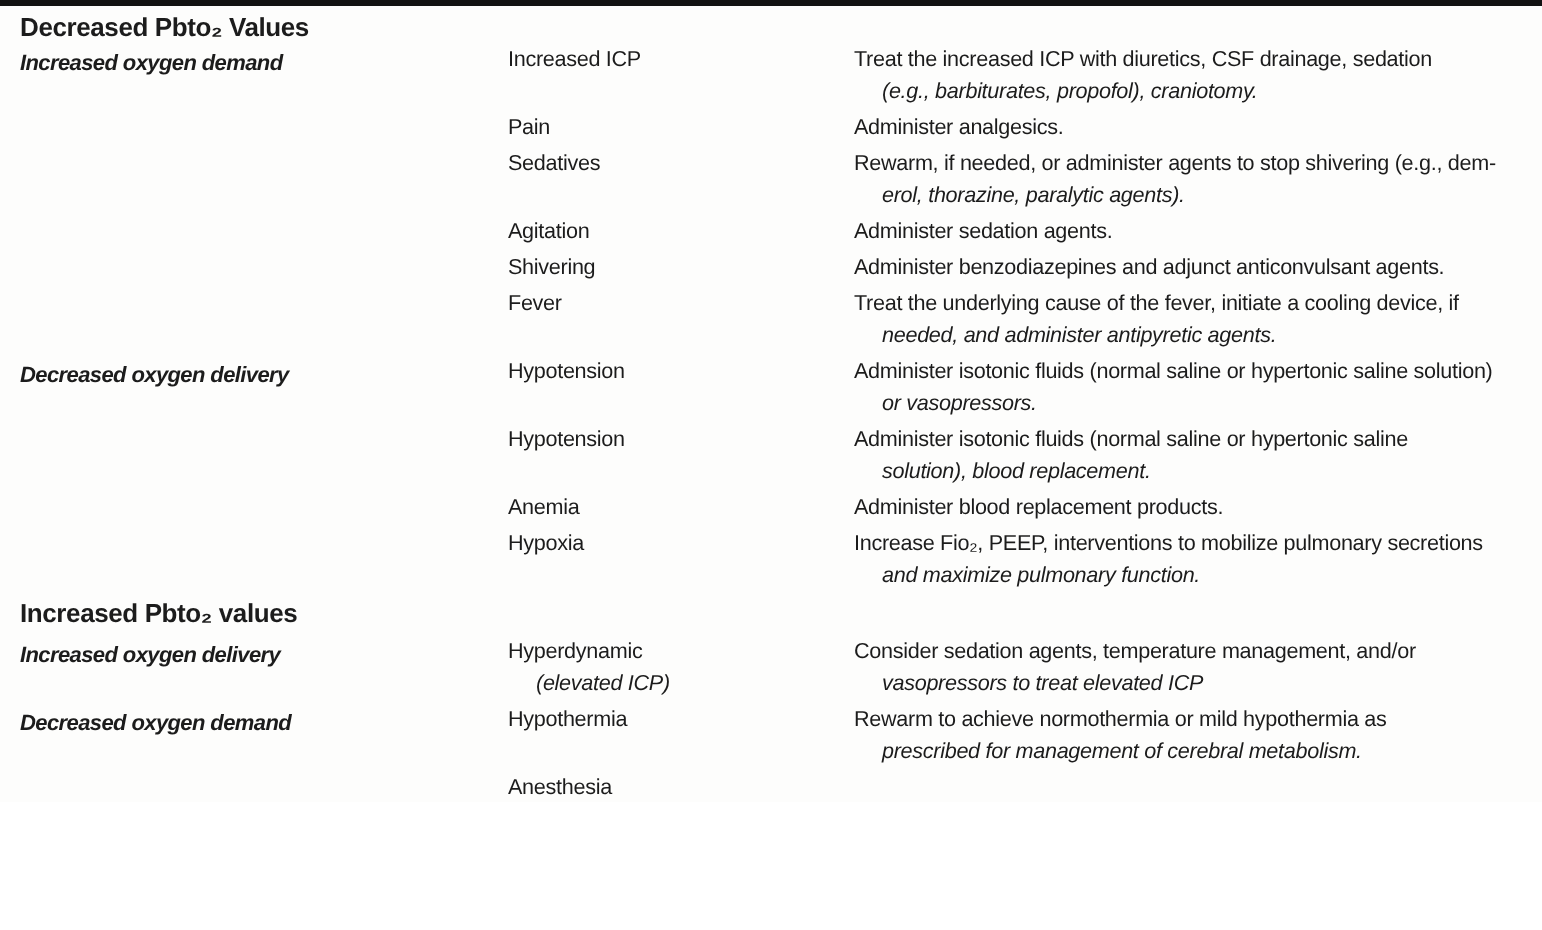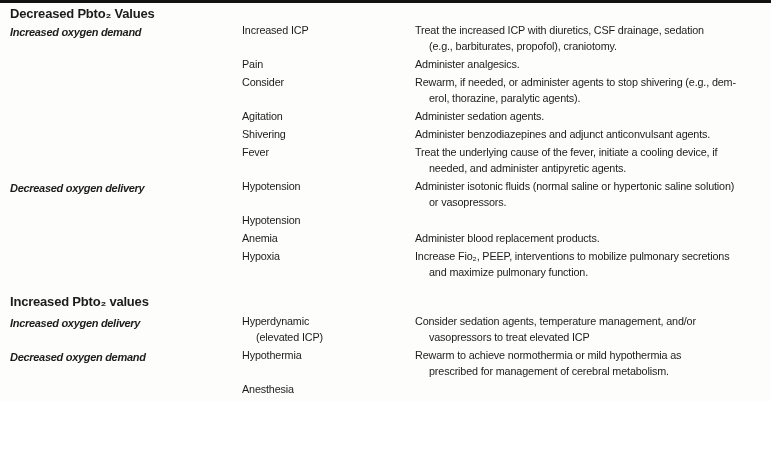--- a/index.html
+++ b/index.html
@@ -12,28 +12,28 @@
     overflow:hidden;
     box-sizing:border-box;
   }
   .toprule { position:absolute; top:0; left:0; width:771px; height:3px; background:#121212; }
   .botrule { position:absolute; top:456px; left:0; width:771px; height:7px; background:#121212; }
   .content { padding:6px 0 0 10px; }
   .sec-header {
     font-weight:bold; font-size:13px; line-height:16px;
     letter-spacing:-0.2px; white-space:nowrap;
   }
-  .sec-header.sec2 { margin-top:14px; margin-bottom:3px; }
+  .sec-header.sec2 { margin-top:3px; margin-bottom:3px; }
   .row { display:grid; grid-template-columns:232px 173px auto; margin-bottom:2px; }
   .cat-text {
     font-style:italic; font-weight:600; font-size:11px; line-height:16px;
     letter-spacing:-0.3px; white-space:nowrap;
   }
-  .ln { font-size:10.8px; line-height:16px; letter-spacing:-0.15px; white-space:nowrap; }
-  .ind { padding-left:14px; }
+  .ln { font-size:10.8px; line-height:16px; letter-spacing:-0.15px; white-space:nowrap;margin-left:12px; }
+  .ind { padding-left:14px;font-style:italic; }
 </style>
 </head>
 <body>
 
 <div class="page">
   <div class="toprule"></div>
 
   <div class="content">
 
     <div class="sec-header">Decreased Pbto₂ Values</div>
@@ -55,21 +55,21 @@
           <div class="ln">Pain</div>
         </div>
       <div>
           <div class="ln">Administer analgesics.</div>
         </div>
     </div>
 
     <div class="row">
       <div></div>
       <div>
-          <div class="ln">Consider</div>
+          <div class="ln">Sedatives</div>
         </div>
       <div>
         <div class="ln">Rewarm, if needed, or administer agents to stop shivering (e.g., dem-</div>
         <div class="ln ind">erol, thorazine, paralytic agents).</div>
       </div>
     </div>
 
     <div class="row">
       <div></div>
       <div>
@@ -110,20 +110,24 @@
         <div class="ln">Administer isotonic fluids (normal saline or hypertonic saline solution)</div>
         <div class="ln ind">or vasopressors.</div>
       </div>
     </div>
 
     <div class="row">
       <div></div>
       <div>
           <div class="ln">Hypotension</div>
         </div>
+      <div>
+        <div class="ln">Administer isotonic fluids (normal saline or hypertonic saline</div>
+        <div class="ln ind">solution), blood replacement.</div>
+      </div>
     </div>
 
     <div class="row">
       <div></div>
       <div>
           <div class="ln">Anemia</div>
         </div>
       <div>
           <div class="ln">Administer blood replacement products.</div>
         </div>

